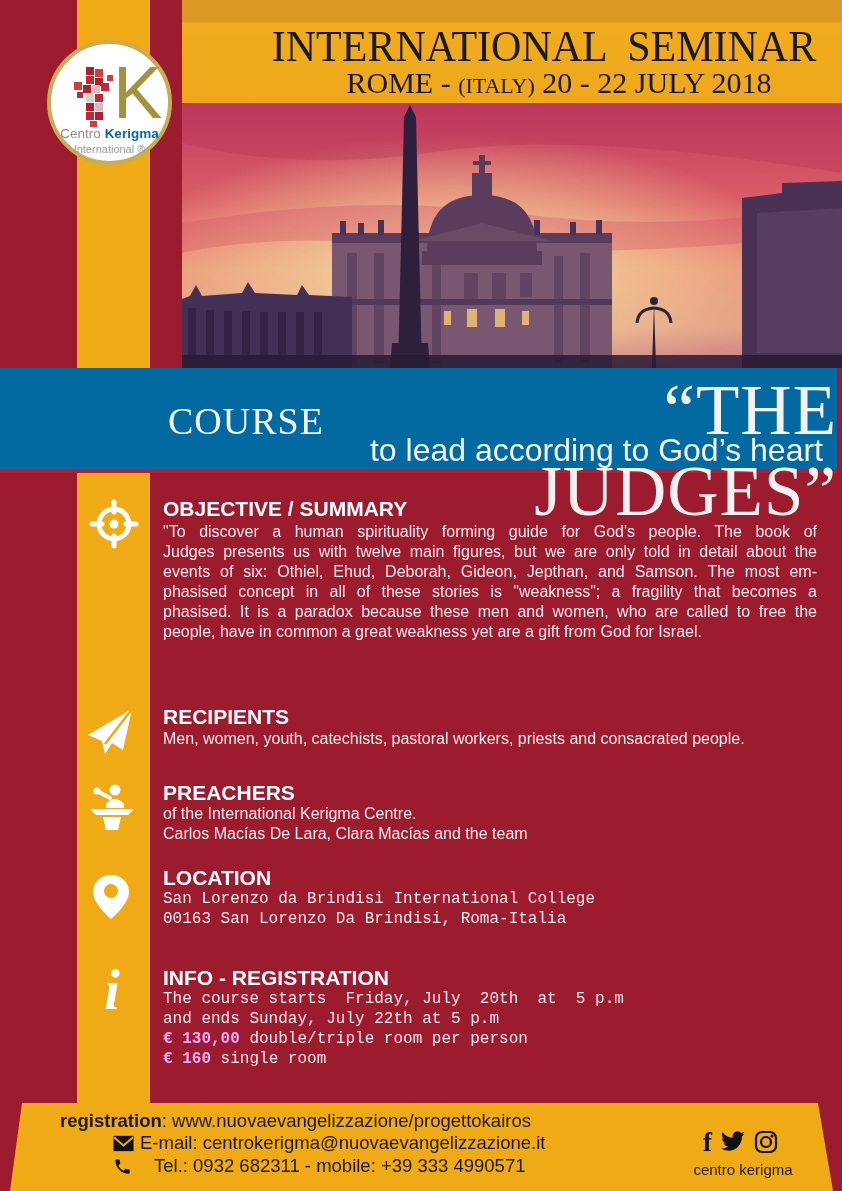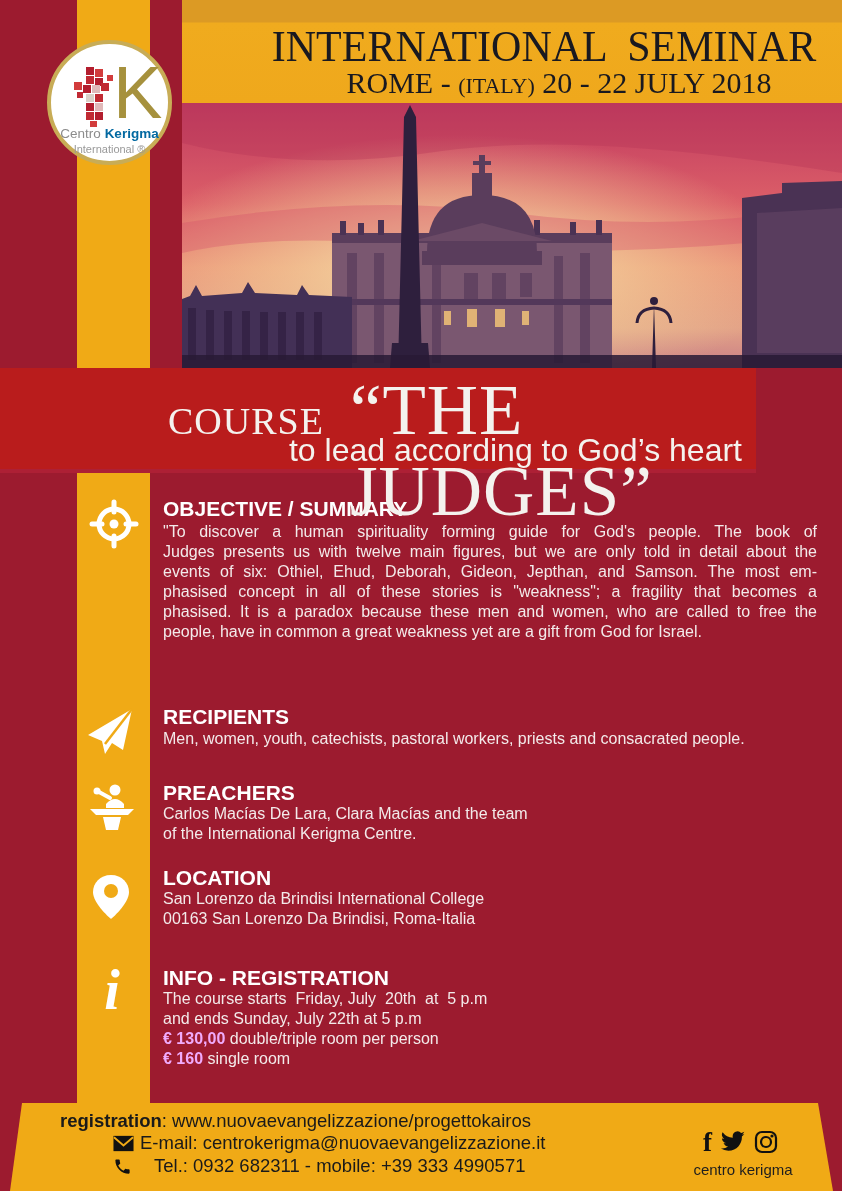--- a/index.html
+++ b/index.html
@@ -25,33 +25,33 @@
           font-size:74px;color:#A6913D;line-height:74px;}
   .logo-cross{position:absolute;left:22px;top:22px;}
   .logo-line1{position:absolute;left:0;right:0;top:82px;font-size:13.5px;color:#8C8C8C;}
   .logo-line1 b{color:#0369a1;}
   .logo-line2{position:absolute;left:0;right:0;top:99px;font-size:11px;color:#999;}
 
   
   .photo{position:absolute;left:182px;top:103px;width:660px;height:265px;z-index:2;}
 
   
-  .course-banner{position:absolute;left:0;top:368px;width:756px;height:105px;background:#b91c1c;
-                 z-index:4;color:#F4F2EE;border-bottom:4px solid #AD2035;box-sizing:border-box;}
+  .course-banner{position:absolute;left:0;top:368px;width:837px;height:105px;background:#0369a1;
+                 z-index:4;color:#F4F2EE;border-bottom:4px solid #AD2035;box-sizing:border-box;text-align:right;}
   .course-row{position:absolute;left:168px;top:2px;display:flex;align-items:baseline;gap:26px;
               font-family:"Liberation Serif",serif;}
   .course-label{font-size:38px;letter-spacing:1px;}
   .course-title{font-size:71px;letter-spacing:1px;}
   .course-sub{position:absolute;right:14px;top:64px;font-family:Liberation Sans, sans-serif;font-size:32px;}
 
   
   .sec-head{position:absolute;left:163px;width:655px;font-size:21px;font-weight:bold;color:#FFFFFF;z-index:2;}
   .sec-body{position:absolute;left:163px;width:654px;font-size:16px;line-height:20px;color:#F3EAEA;z-index:2;}
   .jline{text-align:justify;text-align-last:justify;}
-  .pre{white-space:pre-wrap;}
+  .pre{white-space:pre-wrap;font-family:Liberation Mono, monospace;}
   .eur b{font-weight:bold;color:#f0abfc;}
 
   
   .s-icon{position:absolute;z-index:2;}
 
   
   .footer{position:absolute;left:0;top:1103px;width:842px;height:75px;z-index:5;}
   .footer-gold{position:absolute;left:0;top:0;width:842px;height:88px;background:#F0AA16;
                -webkit-clip-path:polygon(22px 0,818px 0,833px 100%,10px 100%);
                clip-path:polygon(22px 0,818px 0,833px 100%,10px 100%);}
@@ -246,26 +246,26 @@
     <div class="jline">phasised concept in all of these stories is "weakness"; a fragility that becomes a</div>
     <div class="jline">phasised. It is a paradox because these men and women, who are called to free the</div>
     <div>people, have in common a great weakness yet are a gift from God for Israel.</div>
   </div>
 
   <div class="sec-head" style="top:705px;">RECIPIENTS</div>
   <div class="sec-body" style="top:729px;">Men, women, youth, catechists, pastoral workers, priests and consacrated people.</div>
 
   <div class="sec-head" style="top:781px;">PREACHERS</div>
   <div class="sec-body" style="top:804px;">
+    <div>of the International Kerigma Centre.</div>
     <div>Carlos Macías De Lara, Clara Macías and the team</div>
-    <div>of the International Kerigma Centre.</div>
   </div>
 
   <div class="sec-head" style="top:866px;">LOCATION</div>
-  <div class="sec-body" style="top:889px;">
+  <div class="sec-body" style="top:889px;font-family:Liberation Mono, monospace;">
     <div>San Lorenzo da Brindisi International College</div>
     <div>00163 San Lorenzo Da Brindisi, Roma-Italia</div>
   </div>
 
   <div class="sec-head" style="top:966px;">INFO - REGISTRATION</div>
   <div class="sec-body" style="top:989px;">
     <div class="pre">The course starts  Friday, July  20th  at  5 p.m</div>
     <div class="pre">and ends Sunday, July 22th at 5 p.m</div>
     <div class="pre eur"><b>€ 130,00</b><span> double/triple room per person</span></div>
     <div class="pre eur"><b>€ 160</b><span> single room</span></div>

